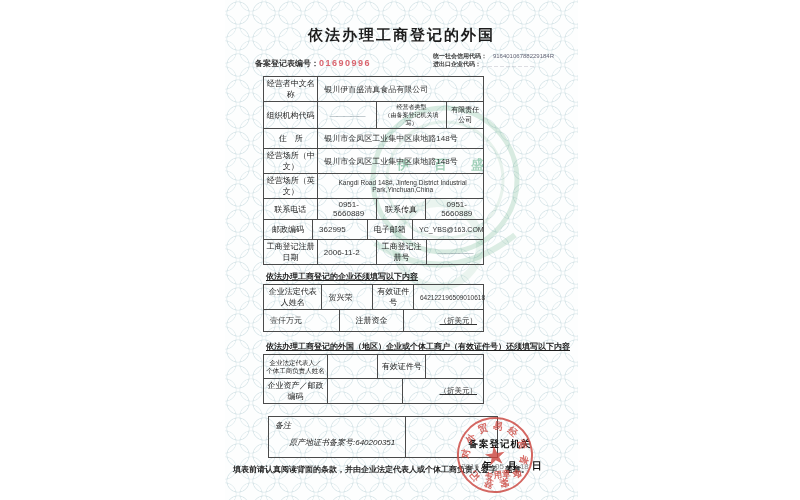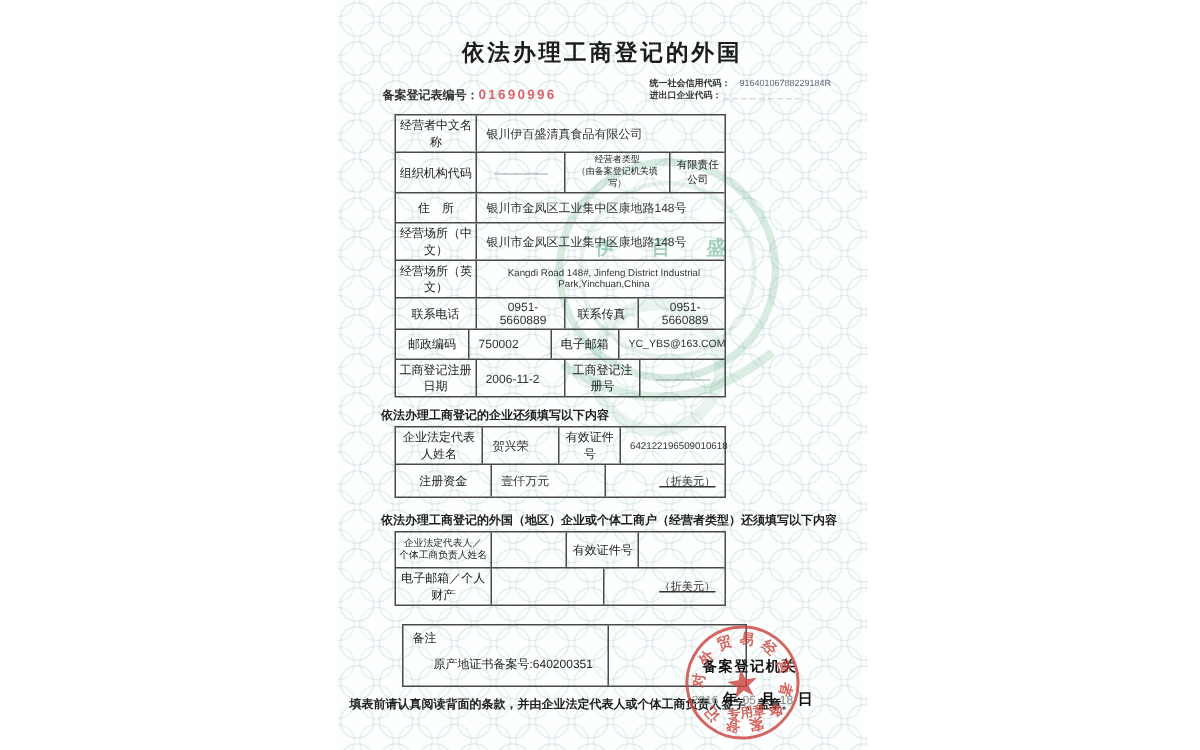--- a/index.html
+++ b/index.html
@@ -44,24 +44,24 @@
   .en2 { font-size:6.5px; }
   .dash { color:#8a9aa2; font-size:8px; letter-spacing:-1px; }
   .stack { flex-direction:column; justify-content:center; line-height:8px; }
   .tiny { font-size:6px; }
   .usd { justify-content:flex-end; padding-right:6px; font-size:7.5px; color:#333;text-decoration:underline; }
   .w67{width:67px} .w205{width:205px} .w73{width:73px} .w88{width:88px} .w44{width:44px}
   .w62{width:62px} .w70{width:70px} .w80{width:80px} .w68{width:68px} .w55{width:55px}
   .w69{width:69px} .w94{width:94px} .w98{width:98px} .w60{width:60px} .w92{width:92px} .w100{width:100px}
   .h21 .c{min-height:21px} .h23 .c{min-height:23px}
 
-  .sec-head { margin:6px 0 2px 29px; font-size:8px; font-weight:bold; color:#1e1e1e; white-space:nowrap; }
-
-  
-  .remark { margin:12px 0 0 43px; width:230px; height:42px; border:1px solid #4a4a4a; display:flex; }
+  .sec-head { margin:6px 0 2px 41px; font-size:8px; font-weight:bold; color:#1e1e1e; white-space:nowrap;text-decoration:underline; }
+
+  
+  .remark { margin:12px 0 0 43px; width:230px; height:42px; border:1px solid #4a4a4a; display:flex;font-style:italic; }
   .remark-left { width:137px; border-right:1px solid #4a4a4a; padding:3px 0 0 6px; font-size:8px; color:#222; }
   .remark-line { margin:6px 0 0 14px; white-space:nowrap; }
   .remark-right { flex:1; }
 
   
   .note { margin:6px 0 0 8px; font-size:8px; font-weight:bold; color:#222; white-space:nowrap; }
 
   .seal-text { position:absolute; left:190px; top:438px; width:170px; text-align:center; z-index:2; }
   .authority { font-size:9.5px; font-weight:bold; letter-spacing:1px; color:#111; }
   .sign { margin-top:10px; font-size:10px; font-weight:bold; letter-spacing:20px; text-indent:20px; color:#111; }
@@ -133,60 +133,60 @@
           <div class="c val en2 w205">Kangdi Road 148#, Jinfeng District Industrial Park,Yinchuan,China</div>
         </div>
         <div class="r">
           <div class="c w67">联系电话</div>
           <div class="c val w73">0951-5660889</div>
           <div class="c w62">联系传真</div>
           <div class="c val w70">0951-5660889</div>
         </div>
         <div class="r">
           <div class="c w67">邮政编码</div>
-          <div class="c val w73">750002</div>
+          <div class="c val w73">362995</div>
           <div class="c w62">电子邮箱</div>
           <div class="c val en w70">YC_YBS@163.COM</div>
         </div>
         <div class="r">
           <div class="c w67">工商登记注册日期</div>
           <div class="c val w73">2006-11-2</div>
           <div class="c w62">工商登记注册号</div>
           <div class="c dash w70">—————</div>
         </div>
       </div>
 
       <div class="sec-head">依法办理工商登记的企业还须填写以下内容</div>
       <div class="tbl">
         <div class="r">
           <div class="c w80">企业法定代表人姓名</div>
           <div class="c val w68">贺兴荣</div>
           <div class="c w55">有效证件号</div>
           <div class="c val en2 w69">642122196509010618</div>
         </div>
         <div class="r h21">
+          <div class="c val w94">壹仟万元</div>
           <div class="c w80">注册资金</div>
-          <div class="c val w94">壹仟万元</div>
           <div class="c usd w98">（折美元）</div>
         </div>
       </div>
 
-      <div class="sec-head" style="margin-top:9px">依法办理工商登记的外国（地区）企业或个体工商户（经营者类型）还须填写以下内容</div>
+      <div class="sec-head" style="margin-top:9px">依法办理工商登记的外国（地区）企业或个体工商户（有效证件号）还须填写以下内容</div>
       <div class="tbl">
         <div class="r h23">
           <div class="c stack w80" style="font-size:6.5px">
             <span>企业法定代表人／</span>
             <span>个体工商负责人姓名</span>
           </div>
           <div class="c val w62"></div>
           <div class="c w60">有效证件号</div>
           <div class="c val w70"></div>
         </div>
         <div class="r h21">
-          <div class="c w80">电子邮箱／个人财产</div>
+          <div class="c w80">企业资产／邮政编码</div>
           <div class="c val w92"></div>
           <div class="c usd w100">（折美元）</div>
         </div>
       </div>
 
       <div class="remark">
         <div class="remark-left">
           <div>备注</div>
           <div class="remark-line">原产地证书备案号:640200351</div>
         </div>

